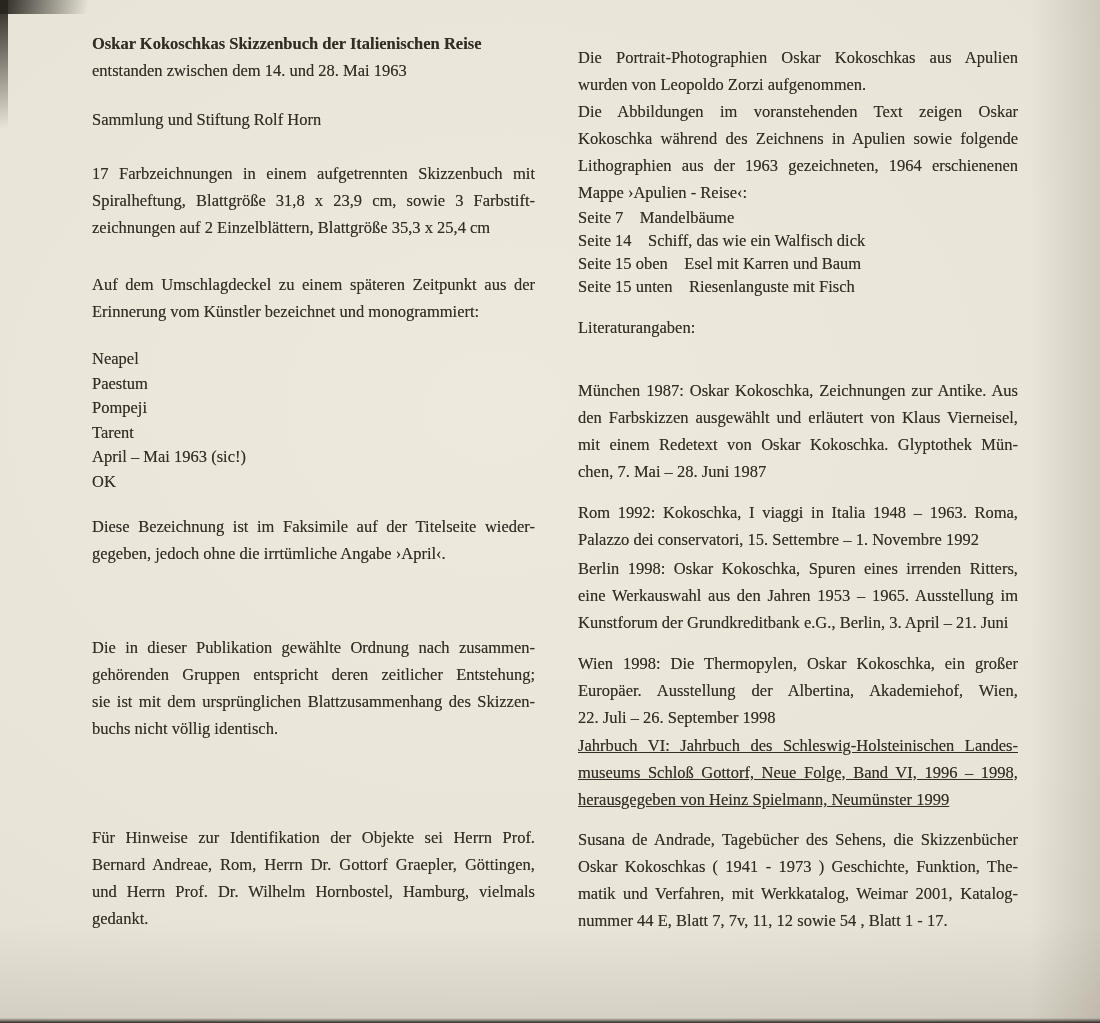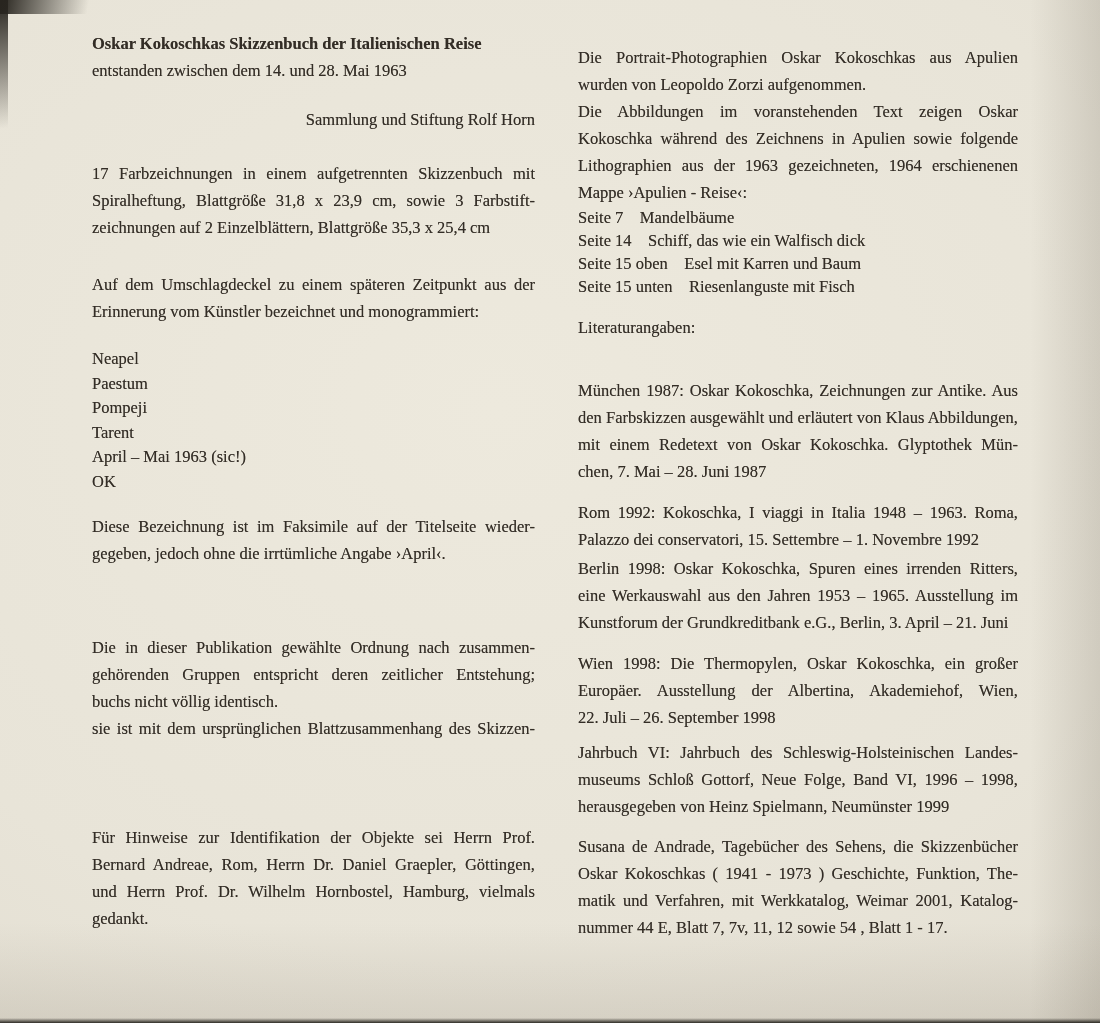--- a/index.html
+++ b/index.html
@@ -28,34 +28,34 @@
   .col-left{left:80px;top:30px;width:443px;margin-left:12px;}
   .col-right{left:578px;top:44px;width:440px;}
   .ln{white-space:pre-wrap;}
   .jl{text-align:justify;text-align-last:justify;text-justify:inter-word;}
   .bold{font-weight:bold;}
   section{margin:0;}
   .list .ln{line-height:24.5px;}
   .plates .ln{line-height:23px;}
 
   
-  .m-collection{margin-top:22px;text-align:right;}
+  .m-collection{margin-top:22px;}
   .m-physical{margin-top:27px;}
   .m-inscr-intro{margin-top:30px;}
   .m-inscr-list{margin-top:22px;}
   .m-facsimile{margin-top:19px;}
   .m-ordering{margin-top:67px;}
   .m-ack{margin-top:82px;}
   
   .m-heading{margin-top:16px;}
   .m-ref0{margin-top:36px;}
   .m-ref1{margin-top:14px;}
   .m-ref2{margin-top:2px;}
   .m-ref3{margin-top:14px;}
-  .m-ref4{margin-top:8px;}
+  .m-ref4{margin-top:1px;text-decoration:underline;}
   .m-ref5{margin-top:13px;}
 </style>
 </head>
 <body>
 
 <div class="photo">
 
   <div class="col col-left txt">
     <section>
       <div class="ln bold">Oskar Kokoschkas Skizzenbuch der Italienischen Reise</div>
@@ -87,27 +87,27 @@
     </section>
 
     <section class="m-facsimile">
       <div class="ln jl">Diese Bezeichnung ist im Faksimile auf der Titelseite wieder-</div>
       <div class="ln">gegeben, jedoch ohne die irrtümliche Angabe ›April‹.</div>
     </section>
 
     <section class="m-ordering">
       <div class="ln jl">Die in dieser Publikation gewählte Ordnung nach zusammen-</div>
       <div class="ln jl">gehörenden Gruppen entspricht deren zeitlicher Entstehung;</div>
+      <div class="ln jl">sie ist mit dem ursprünglichen Blattzusammenhang des Skizzen-</div>
       <div class="ln">buchs nicht völlig identisch.</div>
-      <div class="ln jl">sie ist mit dem ursprünglichen Blattzusammenhang des Skizzen-</div>
     </section>
 
     <section class="m-ack">
       <div class="ln jl">Für Hinweise zur Identifikation der Objekte sei Herrn Prof.</div>
-      <div class="ln jl">Bernard Andreae, Rom, Herrn Dr. Daniel Graepler, Göttingen,</div>
+      <div class="ln jl">Bernard Andreae, Rom, Herrn Dr. Gottorf Graepler, Göttingen,</div>
       <div class="ln jl">und Herrn Prof. Dr. Wilhelm Hornbostel, Hamburg, vielmals</div>
       <div class="ln">gedankt.</div>
     </section>
   </div>
 
   <div class="col col-right txt">
     <section>
       <div class="ln jl">Die Portrait-Photographien Oskar Kokoschkas aus Apulien</div>
       <div class="ln">wurden von Leopoldo Zorzi aufgenommen.</div>
     </section>
@@ -125,21 +125,21 @@
       <div class="ln">Seite 15 oben    Esel mit Karren und Baum</div>
       <div class="ln">Seite 15 unten    Riesenlanguste mit Fisch</div>
     </section>
 
     <section class="m-heading">
       <div class="ln">Literaturangaben:</div>
     </section>
 
     <section class="m-ref0">
       <div class="ln jl">München 1987: Oskar Kokoschka, Zeichnungen zur Antike. Aus</div>
-      <div class="ln jl">den Farbskizzen ausgewählt und erläutert von Klaus Abbildungen,</div>
+      <div class="ln jl">den Farbskizzen ausgewählt und erläutert von Klaus Vierneisel,</div>
       <div class="ln jl">mit einem Redetext von Oskar Kokoschka. Glyptothek Mün-</div>
       <div class="ln">chen, 7. Mai – 28. Juni 1987</div>
     </section>
 
     <section class="m-ref1">
       <div class="ln jl">Rom 1992: Kokoschka, I viaggi in Italia 1948 – 1963. Roma,</div>
       <div class="ln">Palazzo dei conservatori, 15. Settembre – 1. Novembre 1992</div>
     </section>
 
     <section class="m-ref2">

